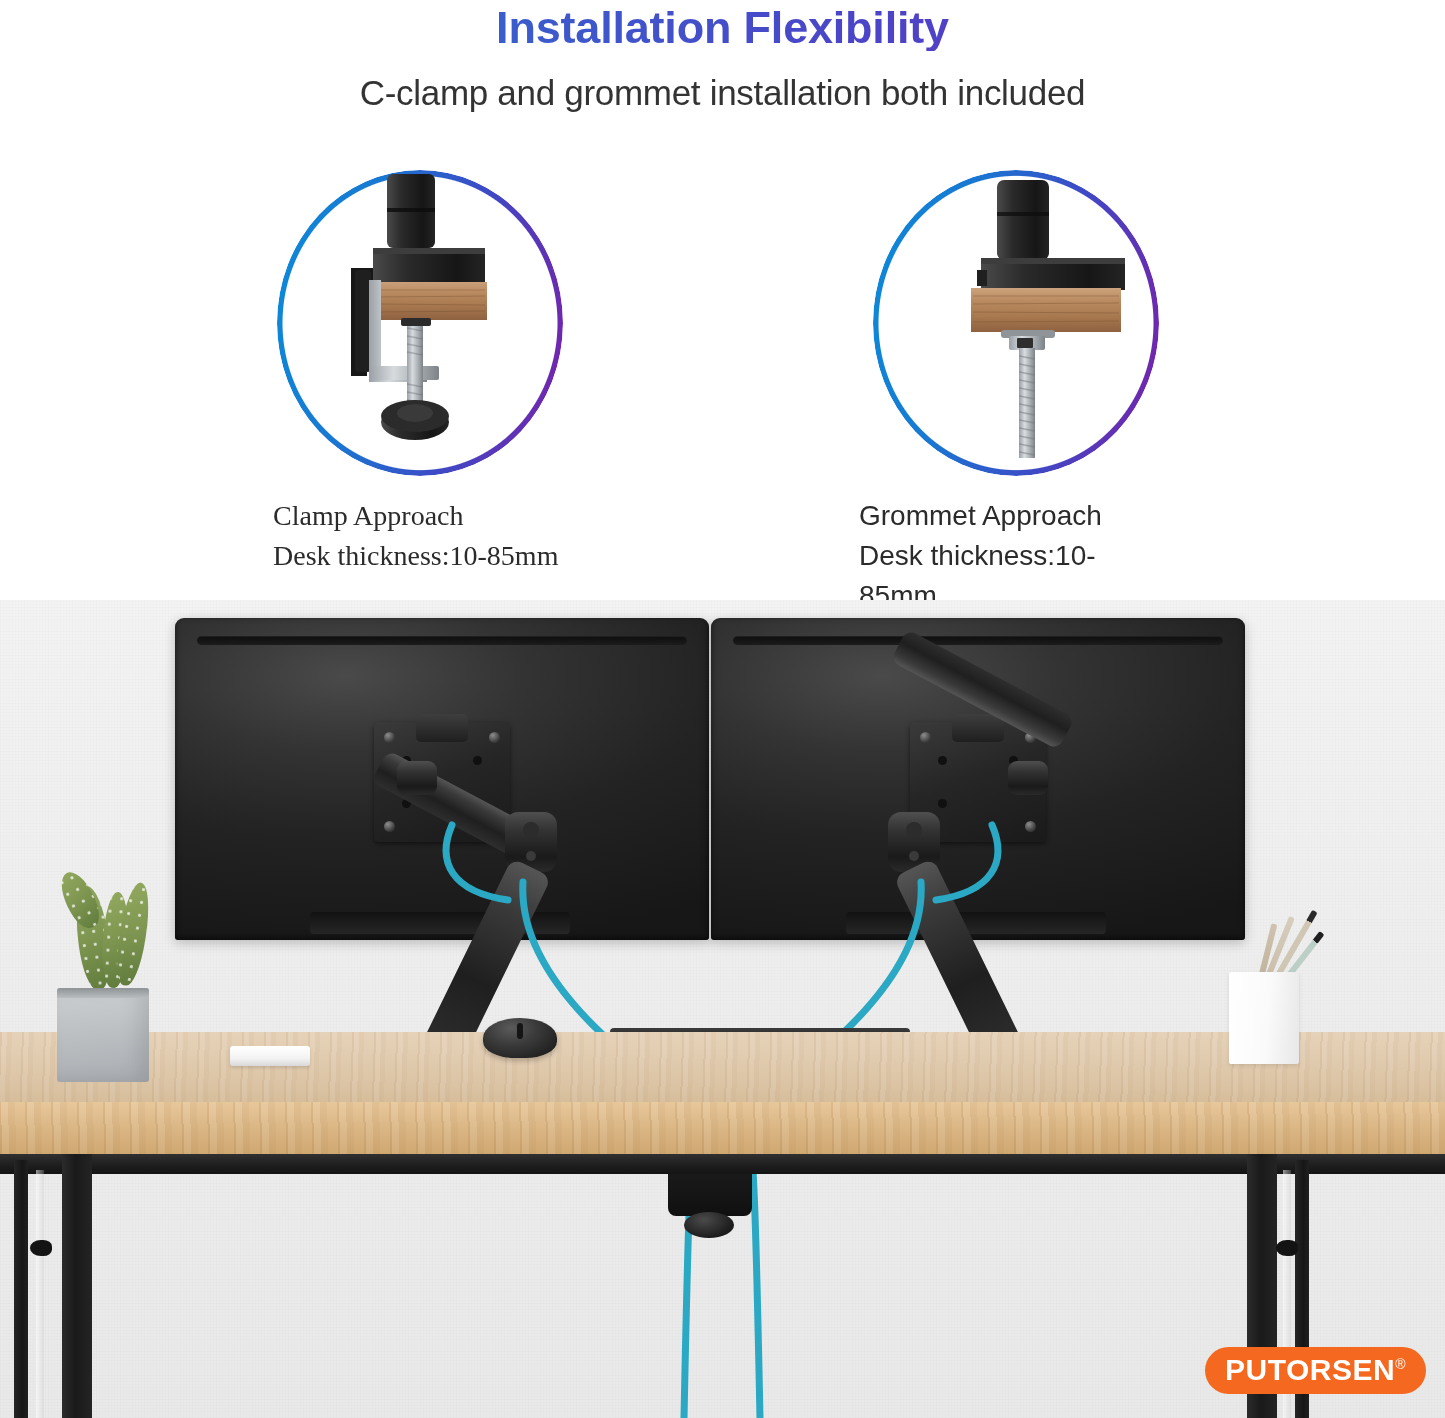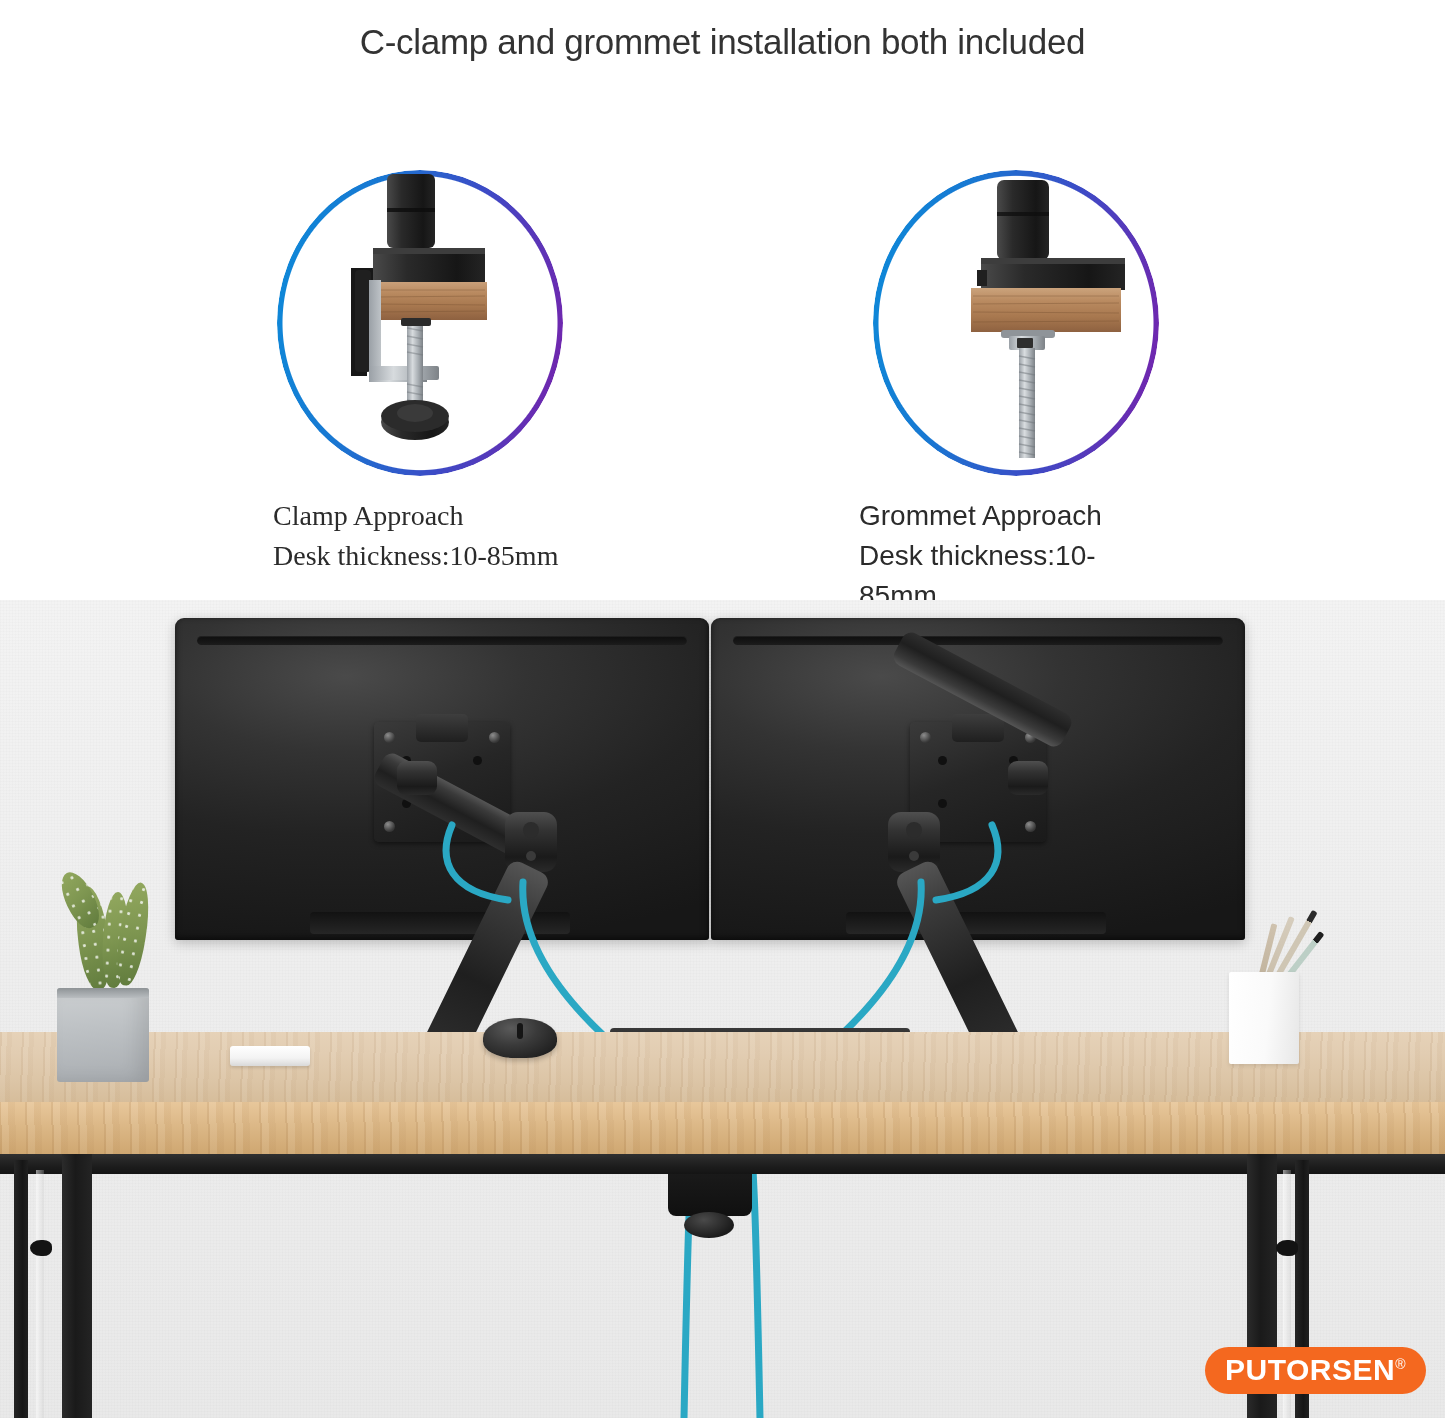--- a/index.html
+++ b/index.html
@@ -235,20 +235,21 @@
     background:#F4681F; border-radius:30px;
     color:#ffffff; font-size:30px; font-weight:bold; letter-spacing:0.5px;
     line-height:1;
   }
   #logo sup { font-size:14px; vertical-align:super; font-weight:normal; }
 </style>
 </head>
 <body>
 
 <div id="heading-block">
+  <div id="page-title">Installation Flexibility</div>
   <div id="page-subtitle">C-clamp and grommet  installation both included</div>
 </div>
 
 <div class="circle-figure" style="left:277px; top:170px;">
   <div class="ring-wrap">
     <div class="ring"></div>
     <svg class="hw" viewBox="0 0 286 306">
       <defs>
         <linearGradient id="woodL" x1="0" y1="0" x2="0" y2="1">
           <stat></stat>

